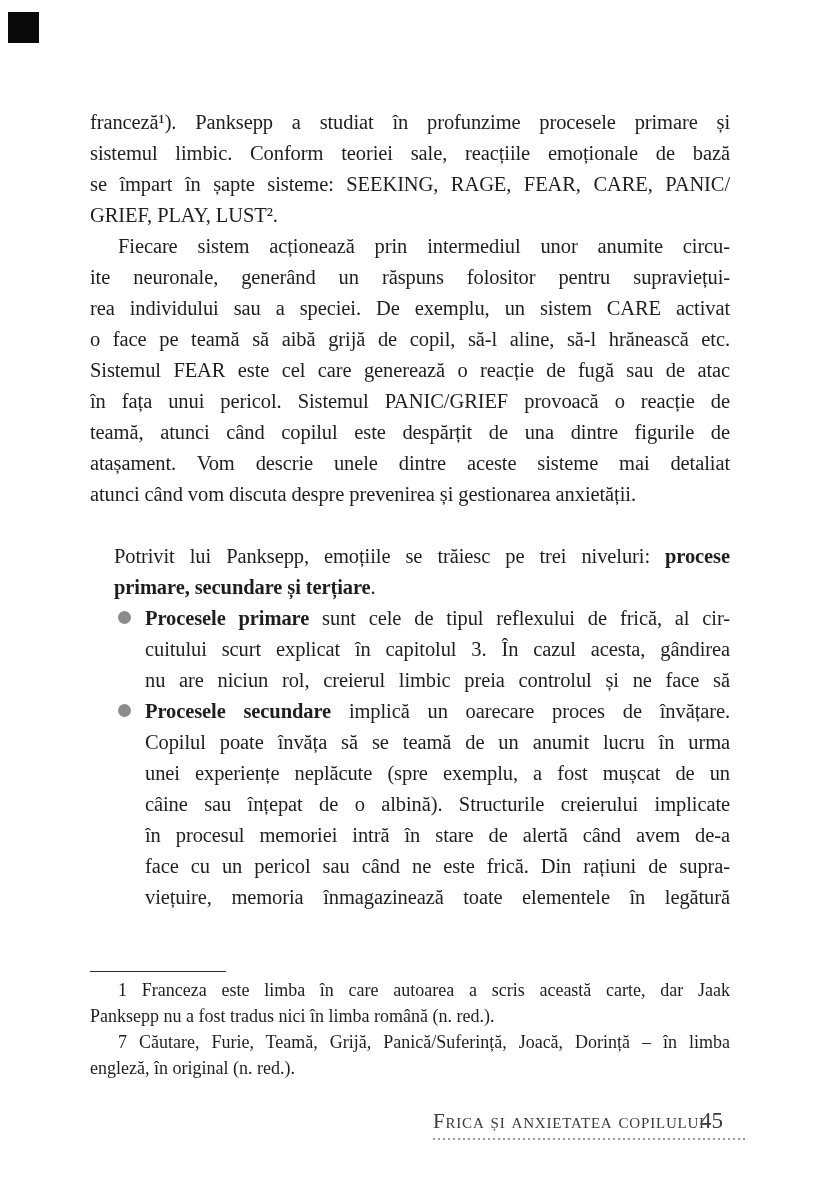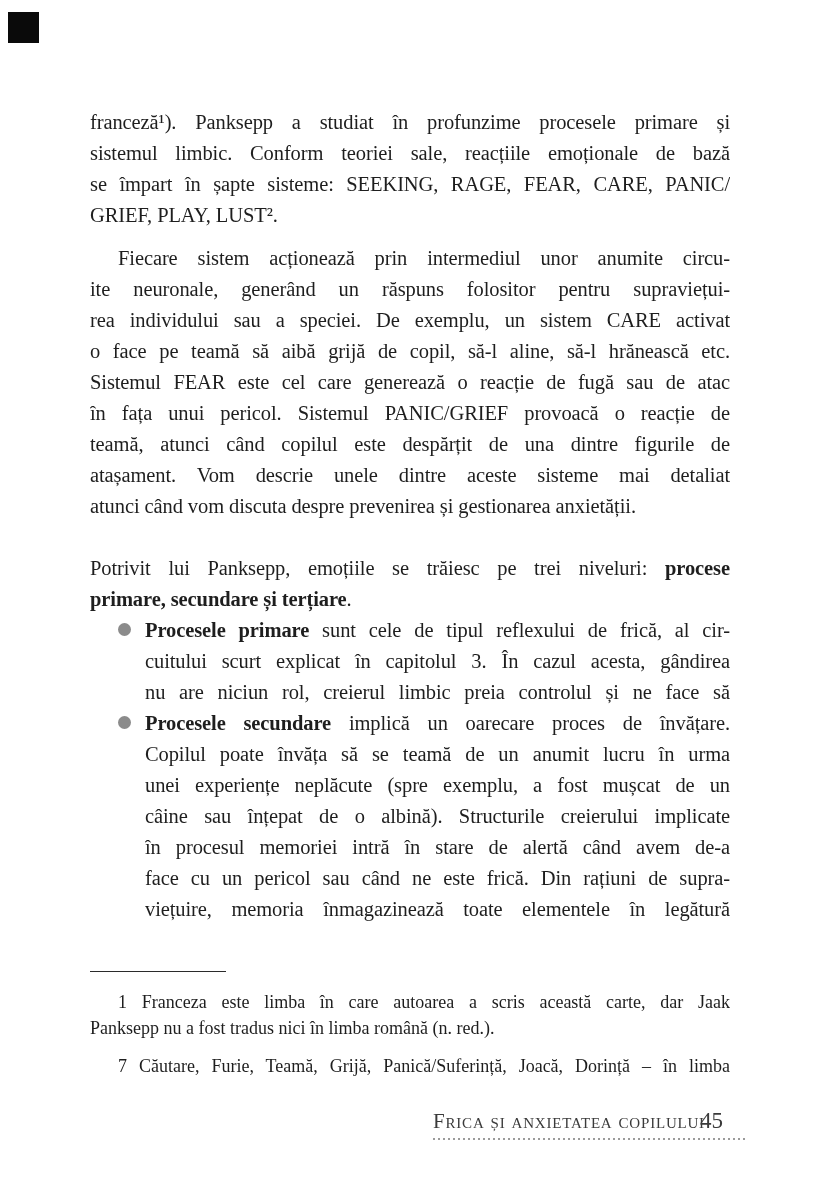--- a/index.html
+++ b/index.html
@@ -20,24 +20,24 @@
   }
   .body-text {
     position: absolute;
     left: 90px; top: 107px;
     width: 640px;
     font-size: 20.5px;
     line-height: 31px;
     letter-spacing: -0.1px;
   }
   .para { margin: 0; }
-  .para.space-before { margin-top: 31px; }
+  .para.space-before { margin-top: 31px; margin-left: 24px; }
   .line { height: 31px; overflow: hidden; }
   .line.just { text-align: justify; text-align-last: justify; }
-  .line.indent { text-indent: 28px; margin-top: 12px; }
+  .line.indent { text-indent: 28px; }
   .bullet { margin-left: 55px; position: relative; }
   .dot {
     position: absolute;
     left: -27px; top: 8px;
     width: 13px; height: 13px;
     border-radius: 50%;
     background: var(--bullet-color, #8b8b8b);
   }
   b { font-weight: bold; }
   .footnote-rule {
@@ -129,20 +129,21 @@
 
   <div class="footnote-rule"></div>
 
   <div class="footnotes">
       <div class="para footnote">
         <div class="line just indent">1 Franceza este limba în care autoarea a scris această carte, dar Jaak</div>
         <div class="line">Panksepp nu a fost tradus nici în limba română (n. red.).</div>
       </div>
       <div class="para footnote">
         <div class="line just indent">7 Căutare, Furie, Teamă, Grijă, Panică/Suferință, Joacă, Dorință – în limba</div>
+        <div class="line">engleză, în original (n. red.).</div>
       </div>
     </div>
 
   <div class="footer-title">Frica și anxietatea copilului</div>
 
   <div class="page-number">45</div>
 
   <div class="footer-dots"></div>
 
 </div>

